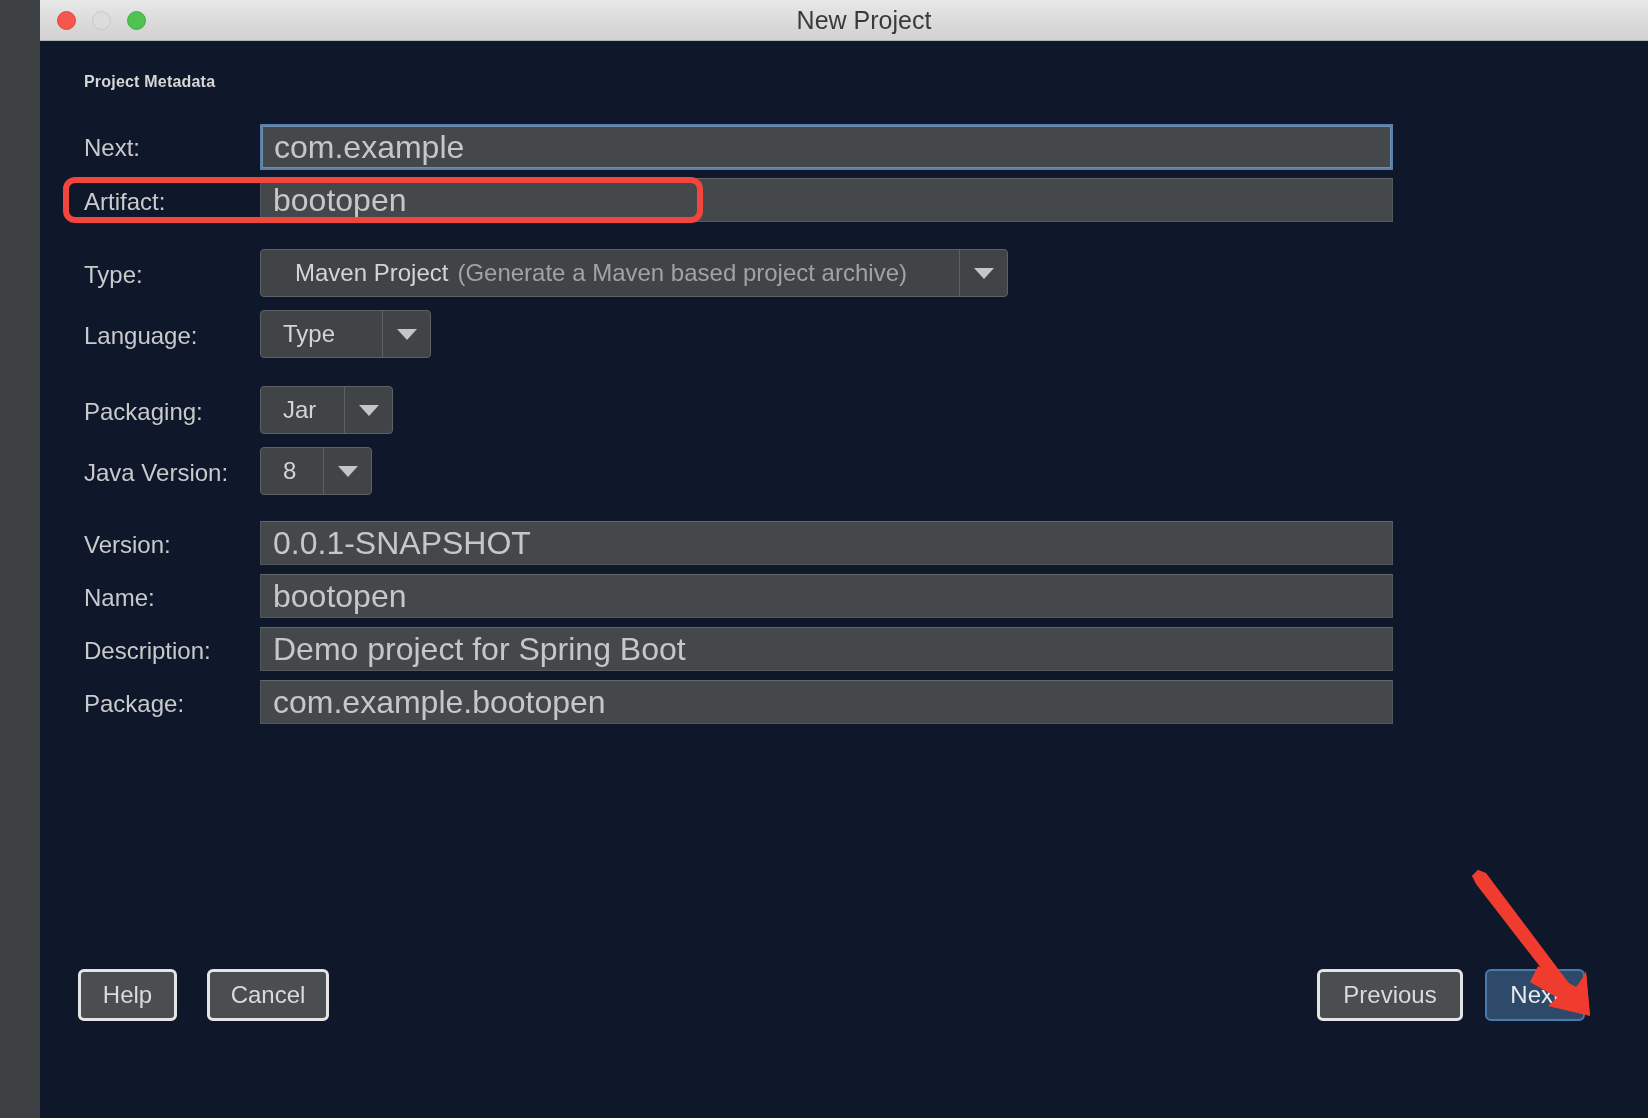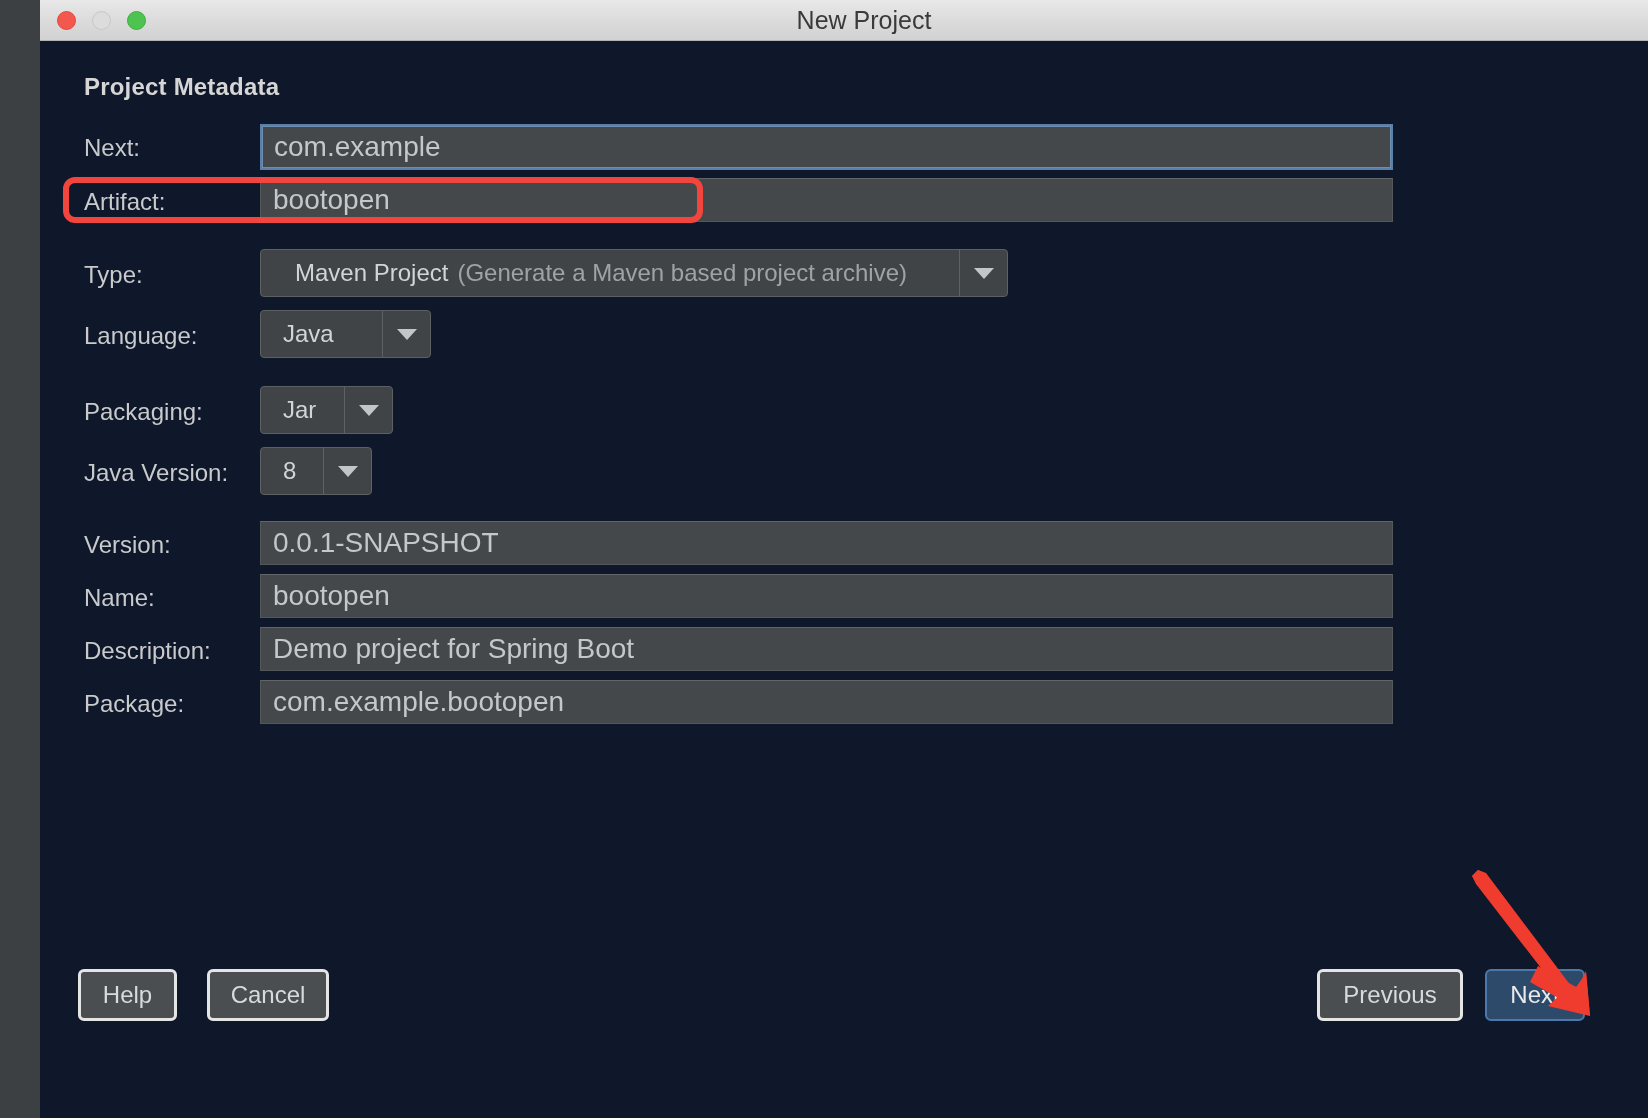--- a/index.html
+++ b/index.html
@@ -61,42 +61,42 @@
   .content {
     position: absolute;
     left: 0; top: 41px;
     width: 1648px;
     height: 1077px;
   }
   .section-title {
     position: absolute;
     left: 44px;
     top: 32px;
-    font-size: 24px;
+    font-size: 16px;
     font-weight: bold;
     color: #d6d6d6;
     letter-spacing: 0.2px;
     text-align: right;
   }
   .lbl {
     position: absolute;
     font-size: 24px;
     color: #c8cacb;
     white-space: nowrap;
   }
 
   
   .field {
     position: absolute;
     box-sizing: border-box;
     background: #45484a;
     border: 1px solid #54585b;
     border-top-color: #62666a;
     color: #c5c7c9;
-    font-size: 28px;
+    font-size: 32px;
     padding: 0 12px;
     display: flex;
     align-items: center;
     font-family: "Liberation Sans", sans-serif;
     text-align: center;
   }
   .field.focused {
     border: 2px solid #5a7fa8;
     background: #45484a;
     box-shadow: 0 0 0 1px #6d8dae inset;
@@ -208,21 +208,21 @@
         <span>Maven Project</span>
         <span class="dim">(Generate a Maven based project archive)</span>
       </div>
       <div class="arrowbtn">
         <span class="caret"></span>
       </div>
     </div>
 
     <div class="lbl" style="left:44px; top:281px;">Language:</div>
     <div class="combo" style="left:220px; top:269px; width:171px; height:48px;">
-      <div class="val">Java</div>
+      <div class="val">Type</div>
       <div class="arrowbtn">
         <span class="caret"></span>
       </div>
     </div>
 
     <div class="lbl" style="left:44px; top:357px;">Packaging:</div>
     <div class="combo" style="left:220px; top:345px; width:133px; height:48px;">
       <div class="val">Jar</div>
       <div class="arrowbtn">
         <span class="caret"></span>

